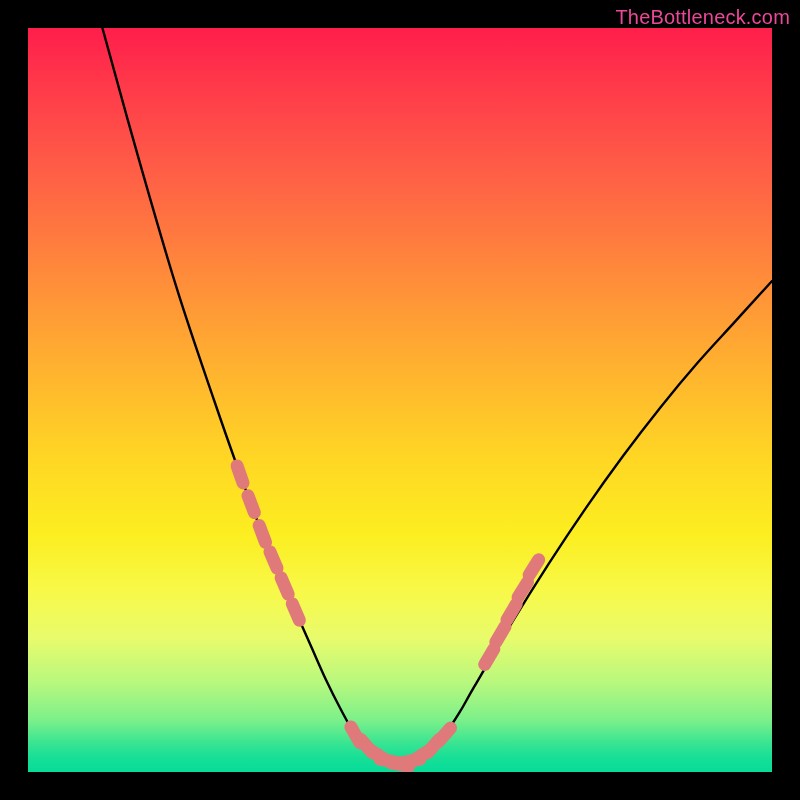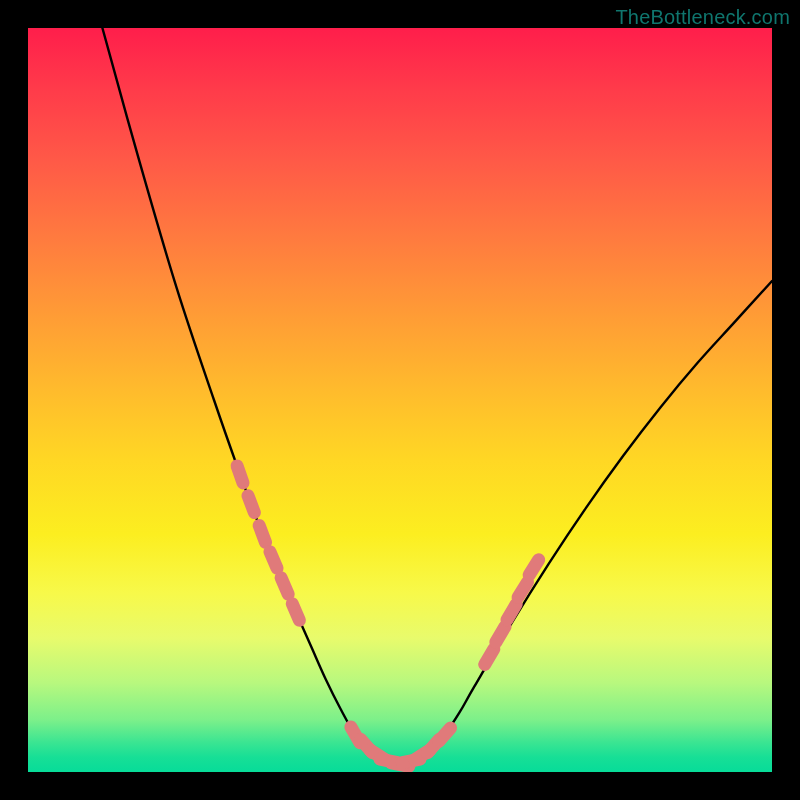--- a/index.html
+++ b/index.html
@@ -55,21 +55,21 @@
     position: absolute;
     left: 0;
     top: 0;
     width: 744px;
     height: 744px;
   }
   .watermark {
     position: absolute;
     top: 6px;
     right: 10px;
-    color: #0f766e;
+    color: #ec4899;
     font-size: 20px;
     letter-spacing: 0.2px;
     font-weight: 500;
   }
 </style>
 </head>
 <body>
 
 <div class="frame">
   <div class="plot">

